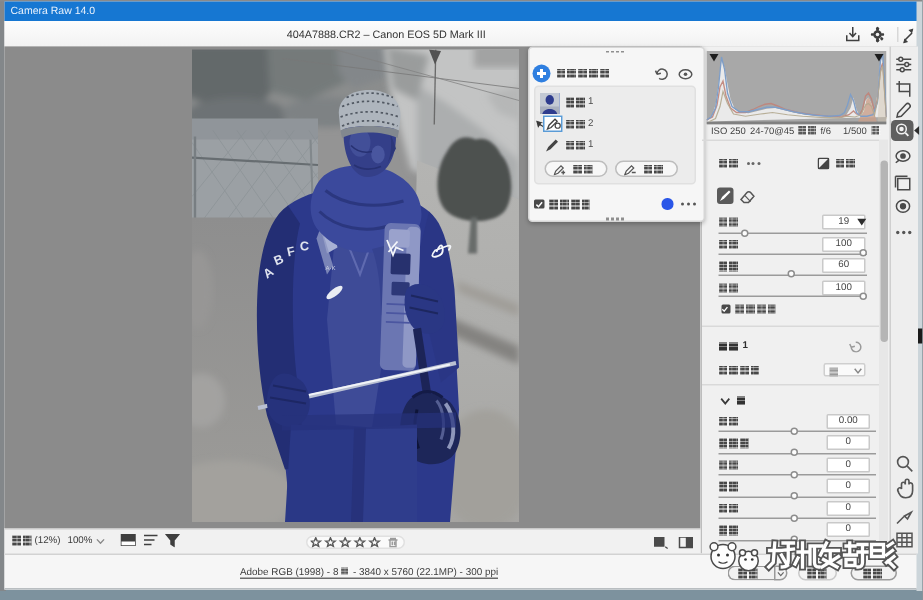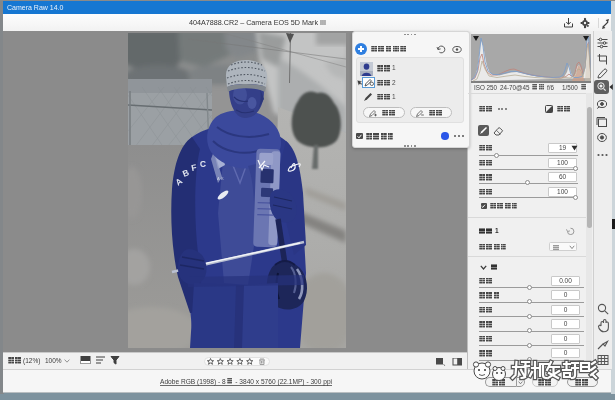--- a/index.html
+++ b/index.html
@@ -30,21 +30,21 @@
 <div class="abs" style="left:611px;top:0;width:4px;height:394px;background:#ccd5da;"></div>
 <div class="abs" style="left:611px;top:219px;width:4px;height:10px;background:#1b1b1b;"></div>
 <div class="abs" style="left:0;top:0;width:615px;height:1px;background:#8a8a8a;"></div>
 
 <div class="abs" style="left:3px;top:1px;width:608px;height:392px;background:#f4f4f4;"></div>
 
 <div class="abs" style="left:3px;top:1px;width:608px;height:13px;background:#1677d2;"></div>
 <div class="abs" style="left:7px;top:3.5px;font-size:7px;color:#eaf2fc;">Camera Raw 14.0</div>
 
 <div class="abs" style="left:3px;top:14px;width:608px;height:17px;background:linear-gradient(#fdfdfd,#f2f2f2);border-bottom:1px solid #c4c4c4;"></div>
-<div class="abs" style="left:110px;top:17.5px;width:295px;text-align:center;font-size:7.2px;color:#333;">404A7888.CR2  –  Camera EOS 5D Mark III</div>
+<div class="abs" style="left:110px;top:17.5px;width:295px;text-align:center;font-size:7.2px;color:#333;">404A7888.CR2  –  Canon EOS 5D Mark III</div>
 <svg class="abs" style="left:563px;top:16.5px;" width="46" height="12" viewBox="0 0 46 12">
   <g stroke="#3f3f3f" stroke-width="1" fill="none">
     <path d="M1.5,6.5 v3.5 h8 v-3.5 M5.5,1 v6 M3.3,5 l2.2,2.4 l2.2,-2.4"></path>
     <g fill="#3f3f3f" stroke="none">
       <circle cx="22" cy="6" r="2.9"></circle>
       <g transform="translate(22,6)">
         <rect x="-.9" y="-4.4" width="1.8" height="2" rx=".5"></rect>
         <rect x="-.9" y="2.4" width="1.8" height="2" rx=".5"></rect>
         <rect x="-4.4" y="-.9" width="2" height="1.8" rx=".5"></rect>
         <rect x="2.4" y="-.9" width="2" height="1.8" rx=".5"></rect>

